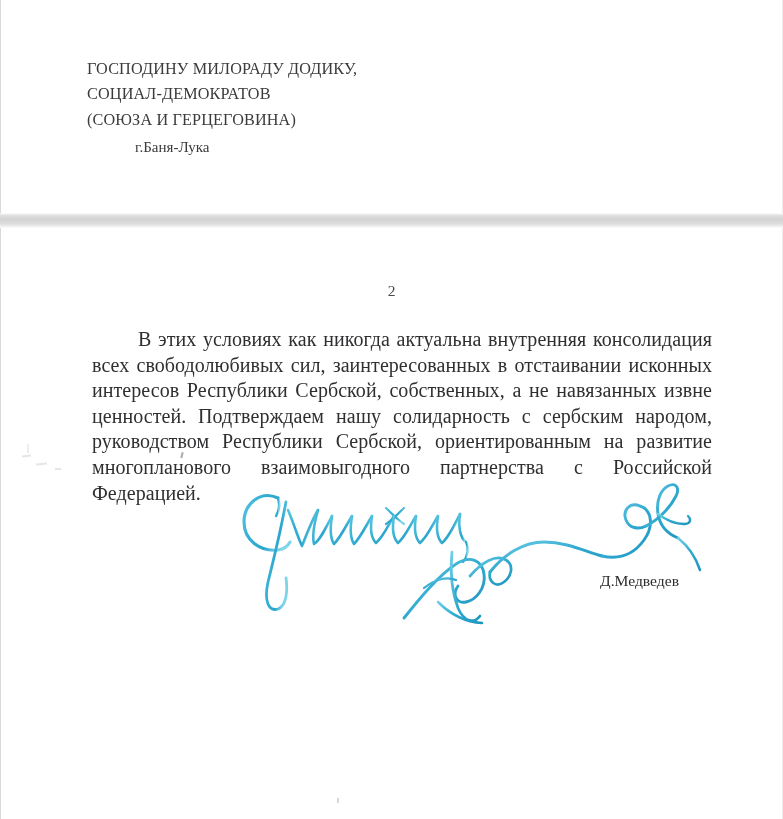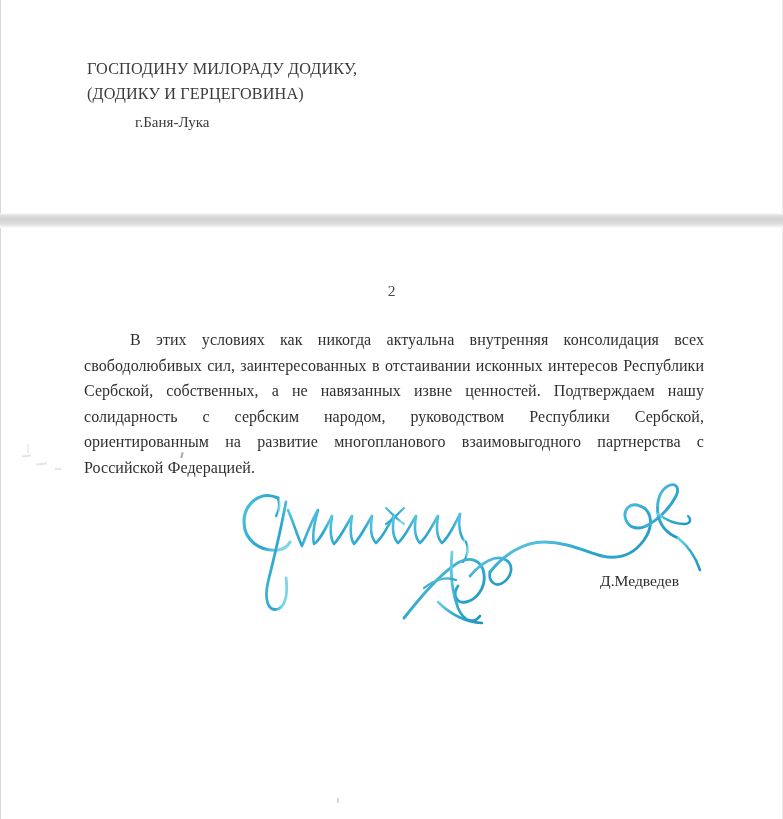--- a/index.html
+++ b/index.html
@@ -94,24 +94,24 @@
     top: 282px;
     width: 783px;
     text-align: center;
     font-size: 15.5px;
     color: #4a4a4c;
   }
 
   
   #body-paragraph {
     position: absolute;
-    left: 84px;
+    left: 92px;
     top: 327px;
     width: 620px;
-    font-size: 16px;
+    font-size: 20px;
     line-height: 25.6px;
     color: #2f2f31;
     text-align: justify;
     text-indent: 46px;
     letter-spacing: 0.05px;
     word-spacing: 0.4px;
   }
 
   
   #signature-block {
@@ -170,21 +170,22 @@
 </style>
 </head>
 <body>
 
 <div id="viewer">
 
   <div class="page" id="page-top">
 
     <div id="addressee">
       <div class="addressee-line">ГОСПОДИНУ МИЛОРАДУ ДОДИКУ,</div>
-      <div class="addressee-line">(ДОДИКУ И ГЕРЦЕГОВИНА)</div>
+      <div class="addressee-line">СОЦИАЛ-ДЕМОКРАТОВ</div>
+      <div class="addressee-line">(СОЮЗА И ГЕРЦЕГОВИНА)</div>
       <div class="city-line">г.Баня-Лука</div>
     </div>
 
   </div>
 
   <div id="page-gap"></div>
 
   <div class="page" id="page-bottom"></div>
 
   <div id="page-number">2</div>

